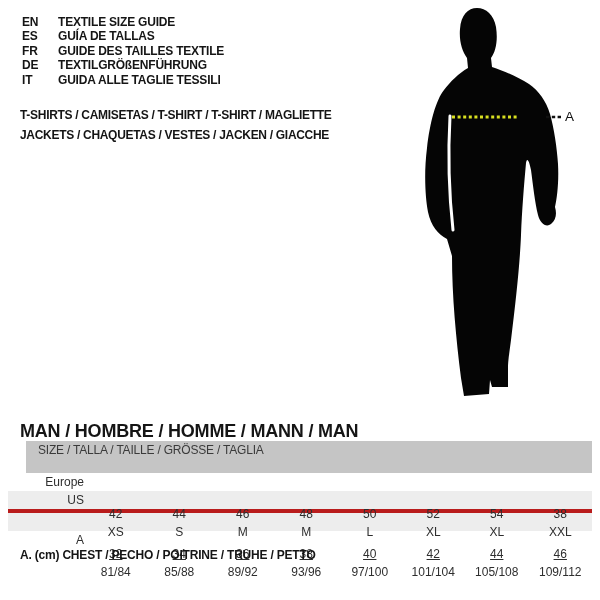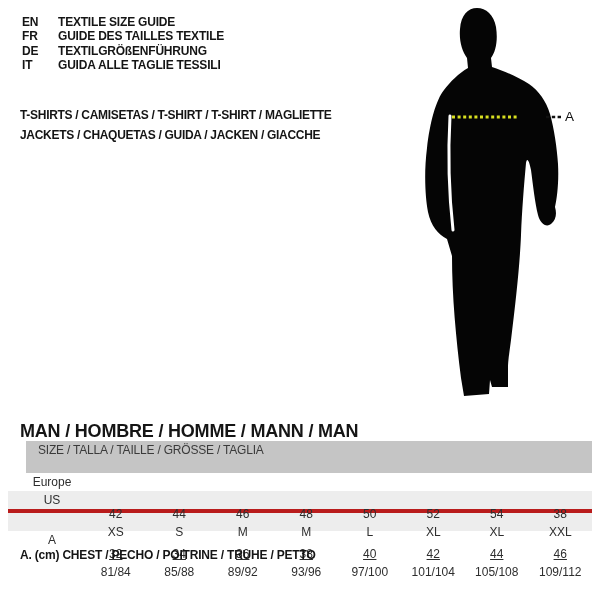--- a/index.html
+++ b/index.html
@@ -41,56 +41,60 @@
   .size-table { position: absolute; left: 8px; top: 441px; width: 584px; }
   .thead {
     height: 32px; line-height: 18px;
     font-size: 12px; letter-spacing: -0.2px;
     color: #3b3b3b; padding-left: 12px;
     box-sizing: border-box;
     margin-left: 18px;
   }
   .trow { display: flex; height: 18px; line-height: 18px; font-size: 12px; color: #2e2e2e; }
   .trow.shaded + .trow.shaded { border-top: 4px solid #b91c1c; text-decoration: underline; }
-  .rlabel { width: 76px; padding-left: 12px; box-sizing: border-box; text-align: center; }
+  .rlabel { width: 76px; padding-left: 12px; box-sizing: border-box; text-align: right; }
   .cell { flex: 1; text-align: center; margin-top: 32px; }
 
   
   .footnote {
     position: absolute; left: 20px; top: 548px;
     font-size: 12px; font-weight: bold; letter-spacing: -0.2px; white-space: nowrap;
   }
 </style>
 </head>
 <body>
 
 <div class="canvas">
 
   <div class="lang-block" id="langList">
       <div class="lang-row">
         <span class="lang-code">EN</span>
         <span class="lang-label">TEXTILE SIZE GUIDE</span>
       </div>
       <div class="lang-row">
+        <span class="lang-code">ES</span>
+        <span class="lang-label">GUÍA DE TALLAS</span>
+      </div>
+      <div class="lang-row">
         <span class="lang-code">FR</span>
         <span class="lang-label">GUIDE DES TAILLES TEXTILE</span>
       </div>
       <div class="lang-row">
         <span class="lang-code">DE</span>
         <span class="lang-label">TEXTILGRÖßENFÜHRUNG</span>
       </div>
       <div class="lang-row">
         <span class="lang-code">IT</span>
         <span class="lang-label">GUIDA ALLE TAGLIE TESSILI</span>
       </div>
     </div>
 
   <div class="product-lines" id="productLines">
       <div class="product-line">T-SHIRTS / CAMISETAS / T-SHIRT / T-SHIRT / MAGLIETTE</div>
-      <div class="product-line">JACKETS / CHAQUETAS / GUIDA / JACKEN / GIACCHE</div>
+      <div class="product-line">JACKETS / CHAQUETAS / VESTES / JACKEN / GIACCHE</div>
     </div>
 
   <div class="figure">
     <svg width="200" height="405" viewBox="400 0 200 405">
       <path id="bodyPath" d="M 477 8
            C 486 8 494 15 496 27
            C 498 40 496 51 491 58
            L 492 67
            C 504 71 518 77 529 84
            C 539 91 546 101 550 114

